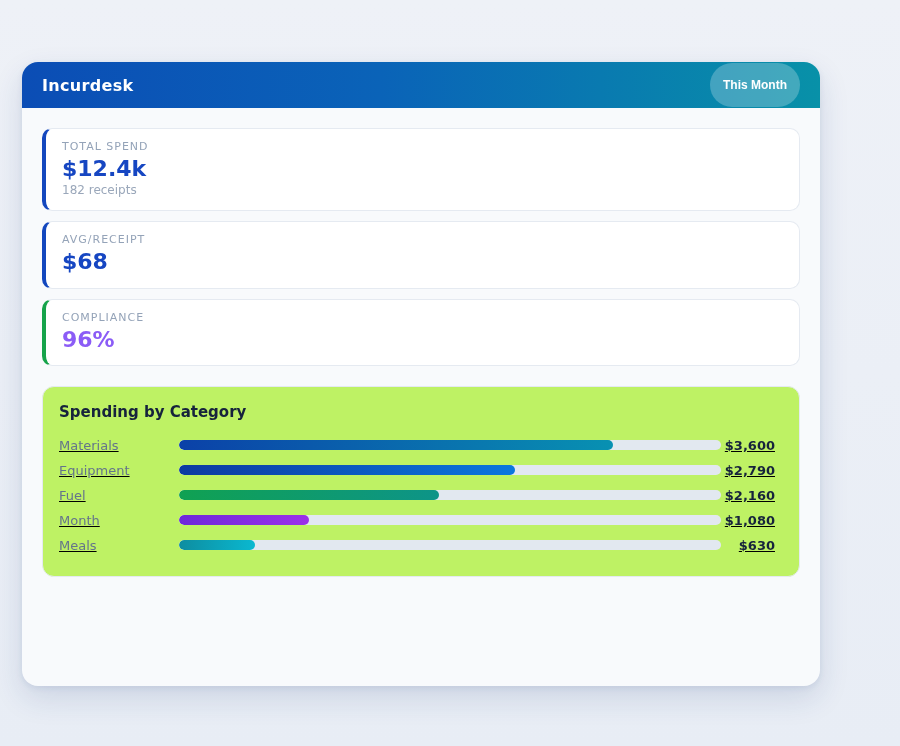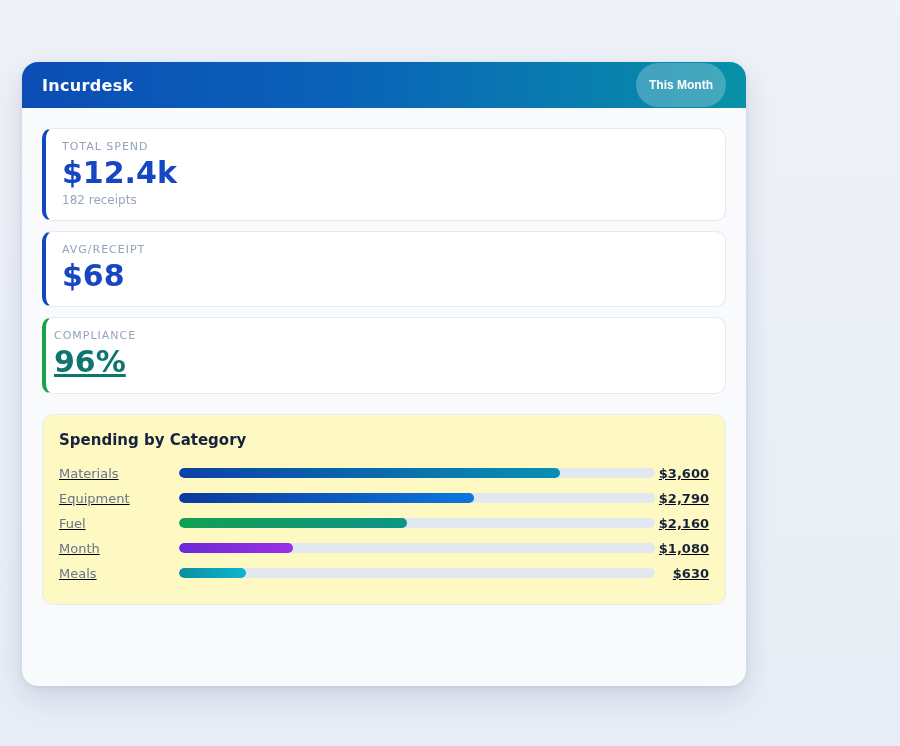--- a/index.html
+++ b/index.html
@@ -5,21 +5,21 @@
   * { margin: 0; padding: 0; box-sizing: border-box; }
   html, body {
     width: 900px; height: 746px;
     font-family: "DejaVu Sans", "Liberation Sans", sans-serif;
     background: linear-gradient(180deg, #eef1f7 0%, #e8edf5 100%);
     overflow: hidden;
   }
   .panel {
     position: absolute;
     left: 22px; top: 62px;
-    width: 724px; height: 624px;
+    width: 798px; height: 624px;
     background: #f8fafc;
     border-radius: 16px;
     box-shadow: 0 12px 30px rgba(30, 60, 120, 0.14), 0 2px 6px rgba(30,60,120,0.08);
     overflow: hidden;
   }
   .header {
     height: 46px;
     background: linear-gradient(90deg, #0b4db5 0%, #0a63b8 45%, #0891a8 100%);
     display: flex;
     align-items: center;
@@ -53,36 +53,36 @@
     margin-bottom: 10px;
   }
   .stat-label {
     font-size: 11px;
     font-weight: normal;
     letter-spacing: 0.09em;
     color: #94a3b8;
     text-transform: uppercase;
   }
   .stat-value {
-    font-size: 30px;
+    font-size: 22px;
     font-weight: bold;
     margin-top: 3px;
     line-height: 1.15;
   }
   .stat-sub {
     font-size: 12px;
     color: #9aa7ba;
     margin-top: 2px;
     display: block;
   }
   .chart-card {
-    background: #fef9c3;
+    background: #bef264;
     border: 1px solid #e5eaf1;
     border-radius: 12px;
-    padding: 16px 16px 18px 16px;
+    padding: 16px 24px 18px 16px;
     margin-top: 20px;
   }
   .chart-title {
     font-size: 15px;
     font-weight: bold;
     color: #16233c;
     margin-bottom: 12px;
   }
   .chart-row {
     display: grid;
@@ -132,23 +132,23 @@
       <span class="stat-sub">182 receipts</span>
     </div>
 
 
     <div class="stat-card" style="border-left-color: rgb(19, 71, 190);">
       <div class="stat-label">AVG/RECEIPT</div>
       <div class="stat-value" style="color: rgb(22, 70, 194);">$68</div>
 
     </div>
 
-    <div class="stat-card" style="border-left-color: rgb(22, 163, 74); padding-left: 8px;">
+    <div class="stat-card" style="border-left-color: rgb(22, 163, 74);">
       <div class="stat-label">COMPLIANCE</div>
-      <div class="stat-value" style="color: #0f766e; text-decoration: underline;">96%</div>
+      <div class="stat-value" style="color: #8b5cf6;">96%</div>
 
     </div>
 
     <div class="chart-card">
       <div class="chart-title">Spending by Category</div>
 
       <div class="chart-row">
         <div class="row-label">Materials</div>
         <div class="bar-track">
           <div class="bar-fill" style="width: 80%; background: linear-gradient(90deg, rgb(11, 65, 168), rgb(8, 145, 178));"></div>

